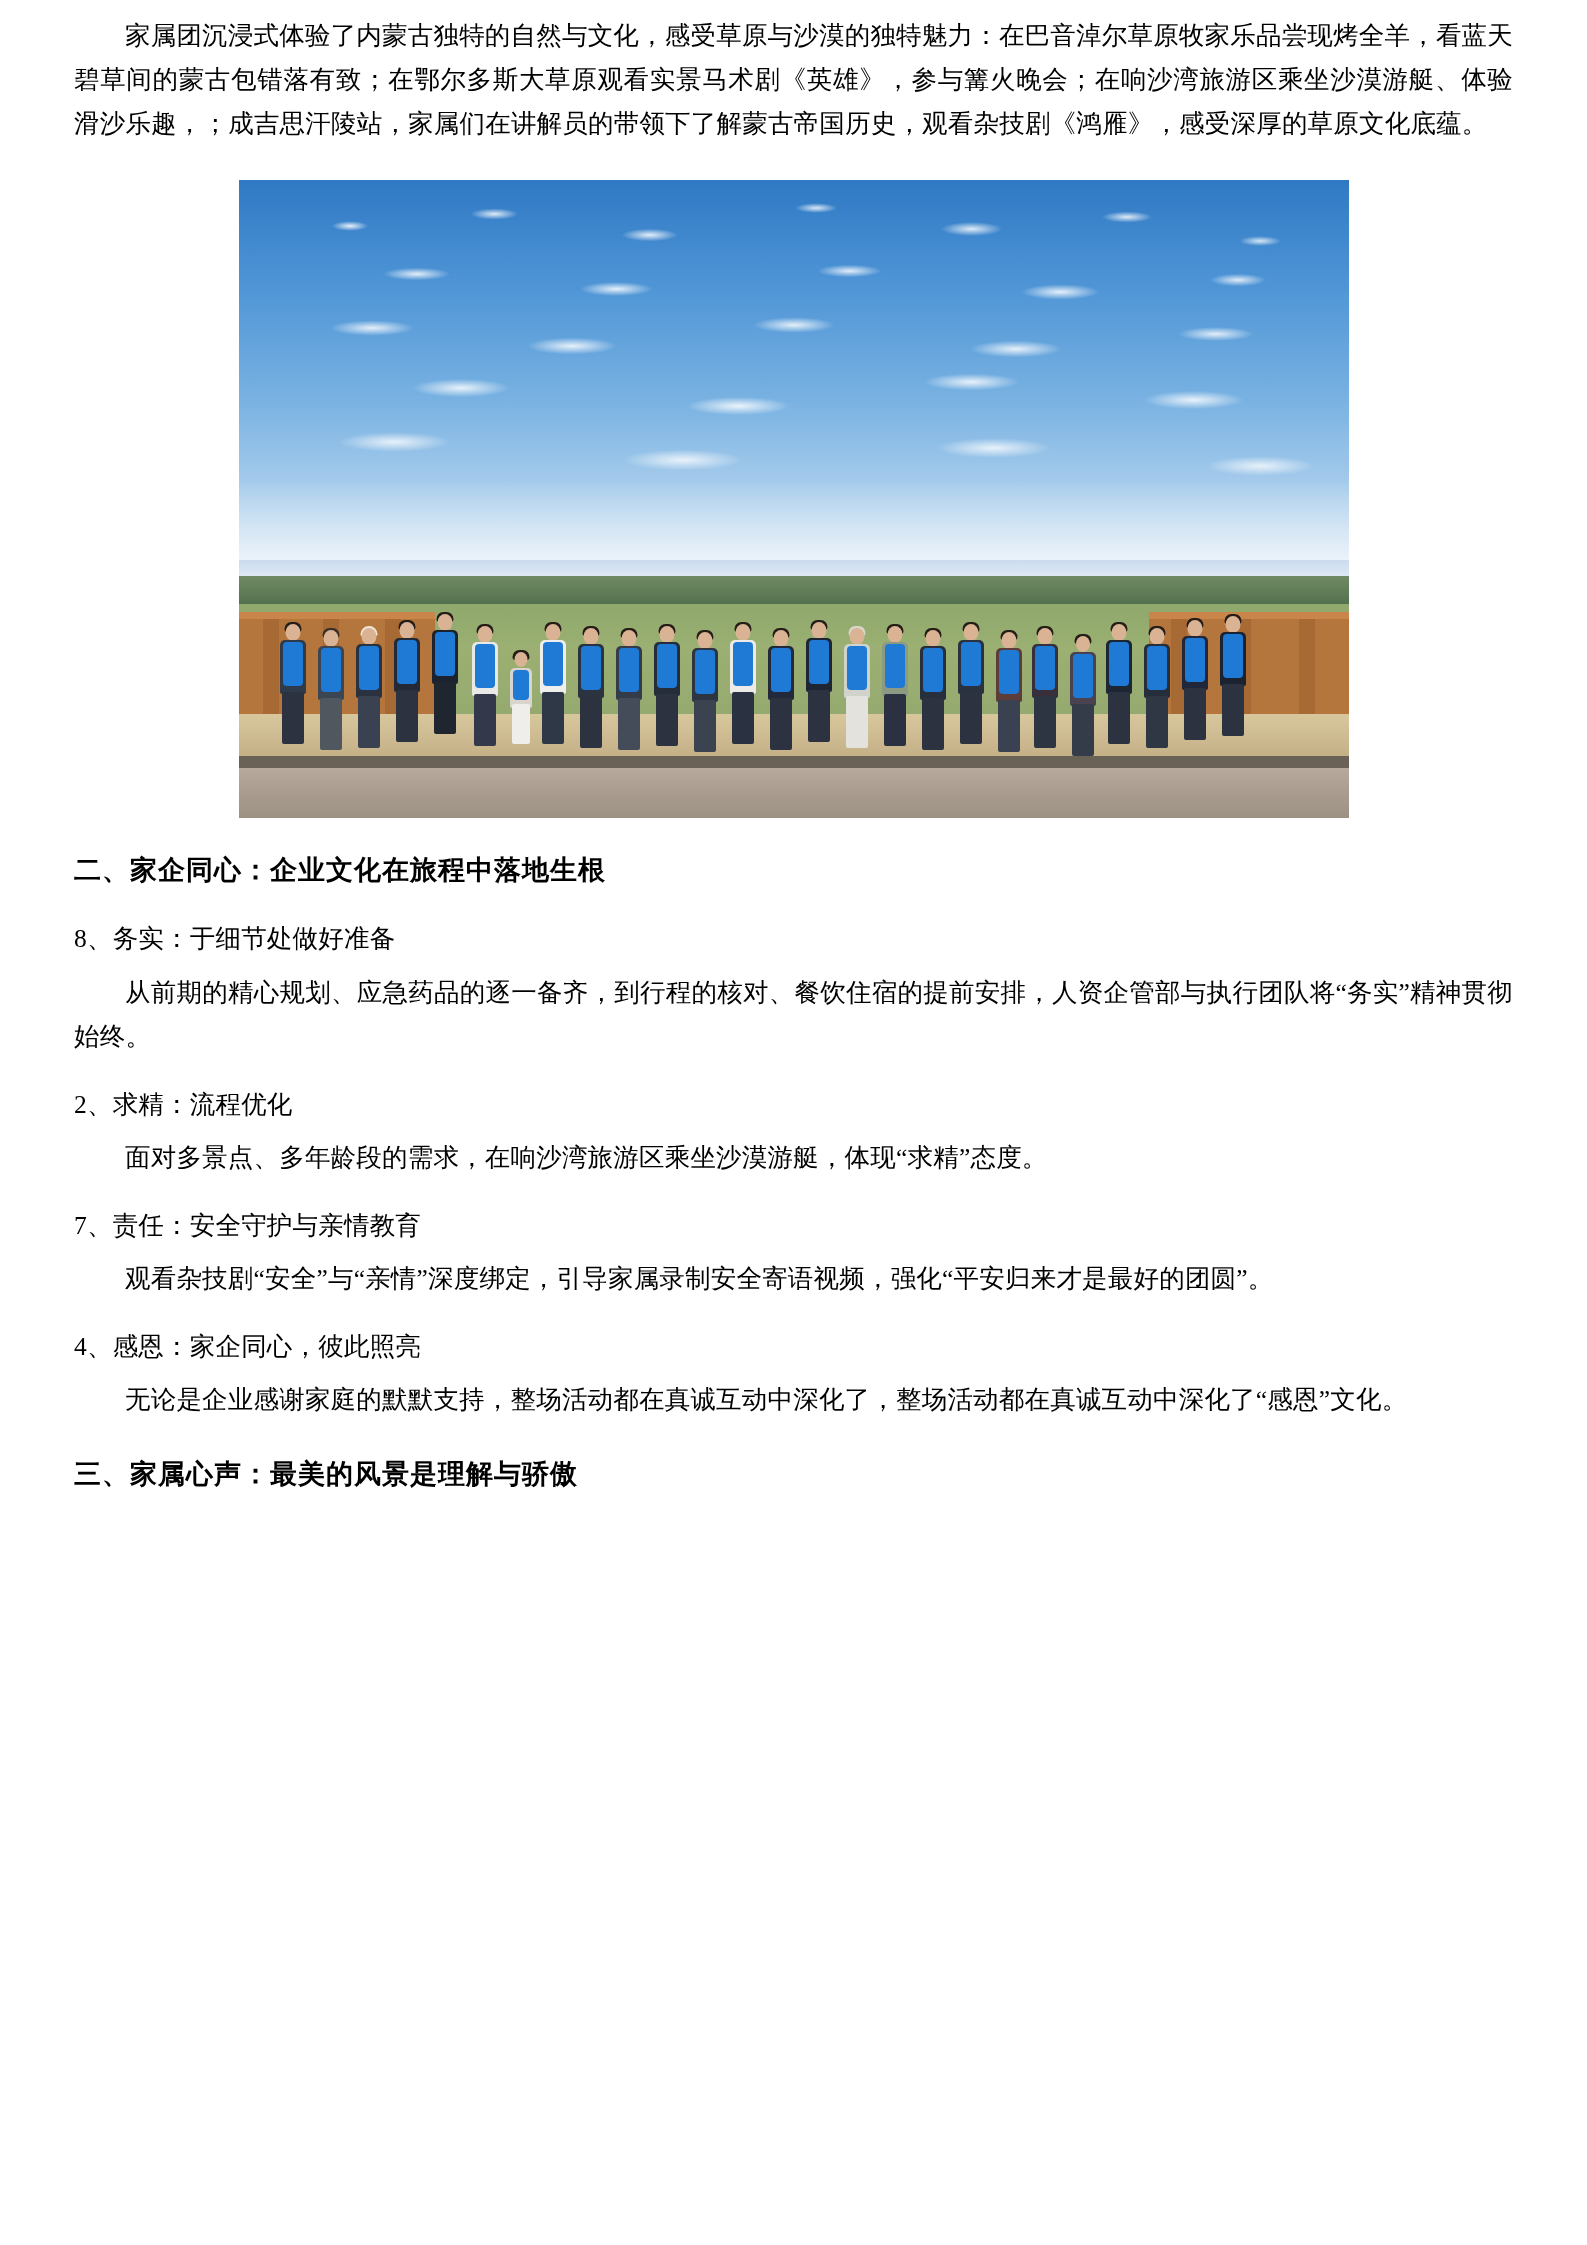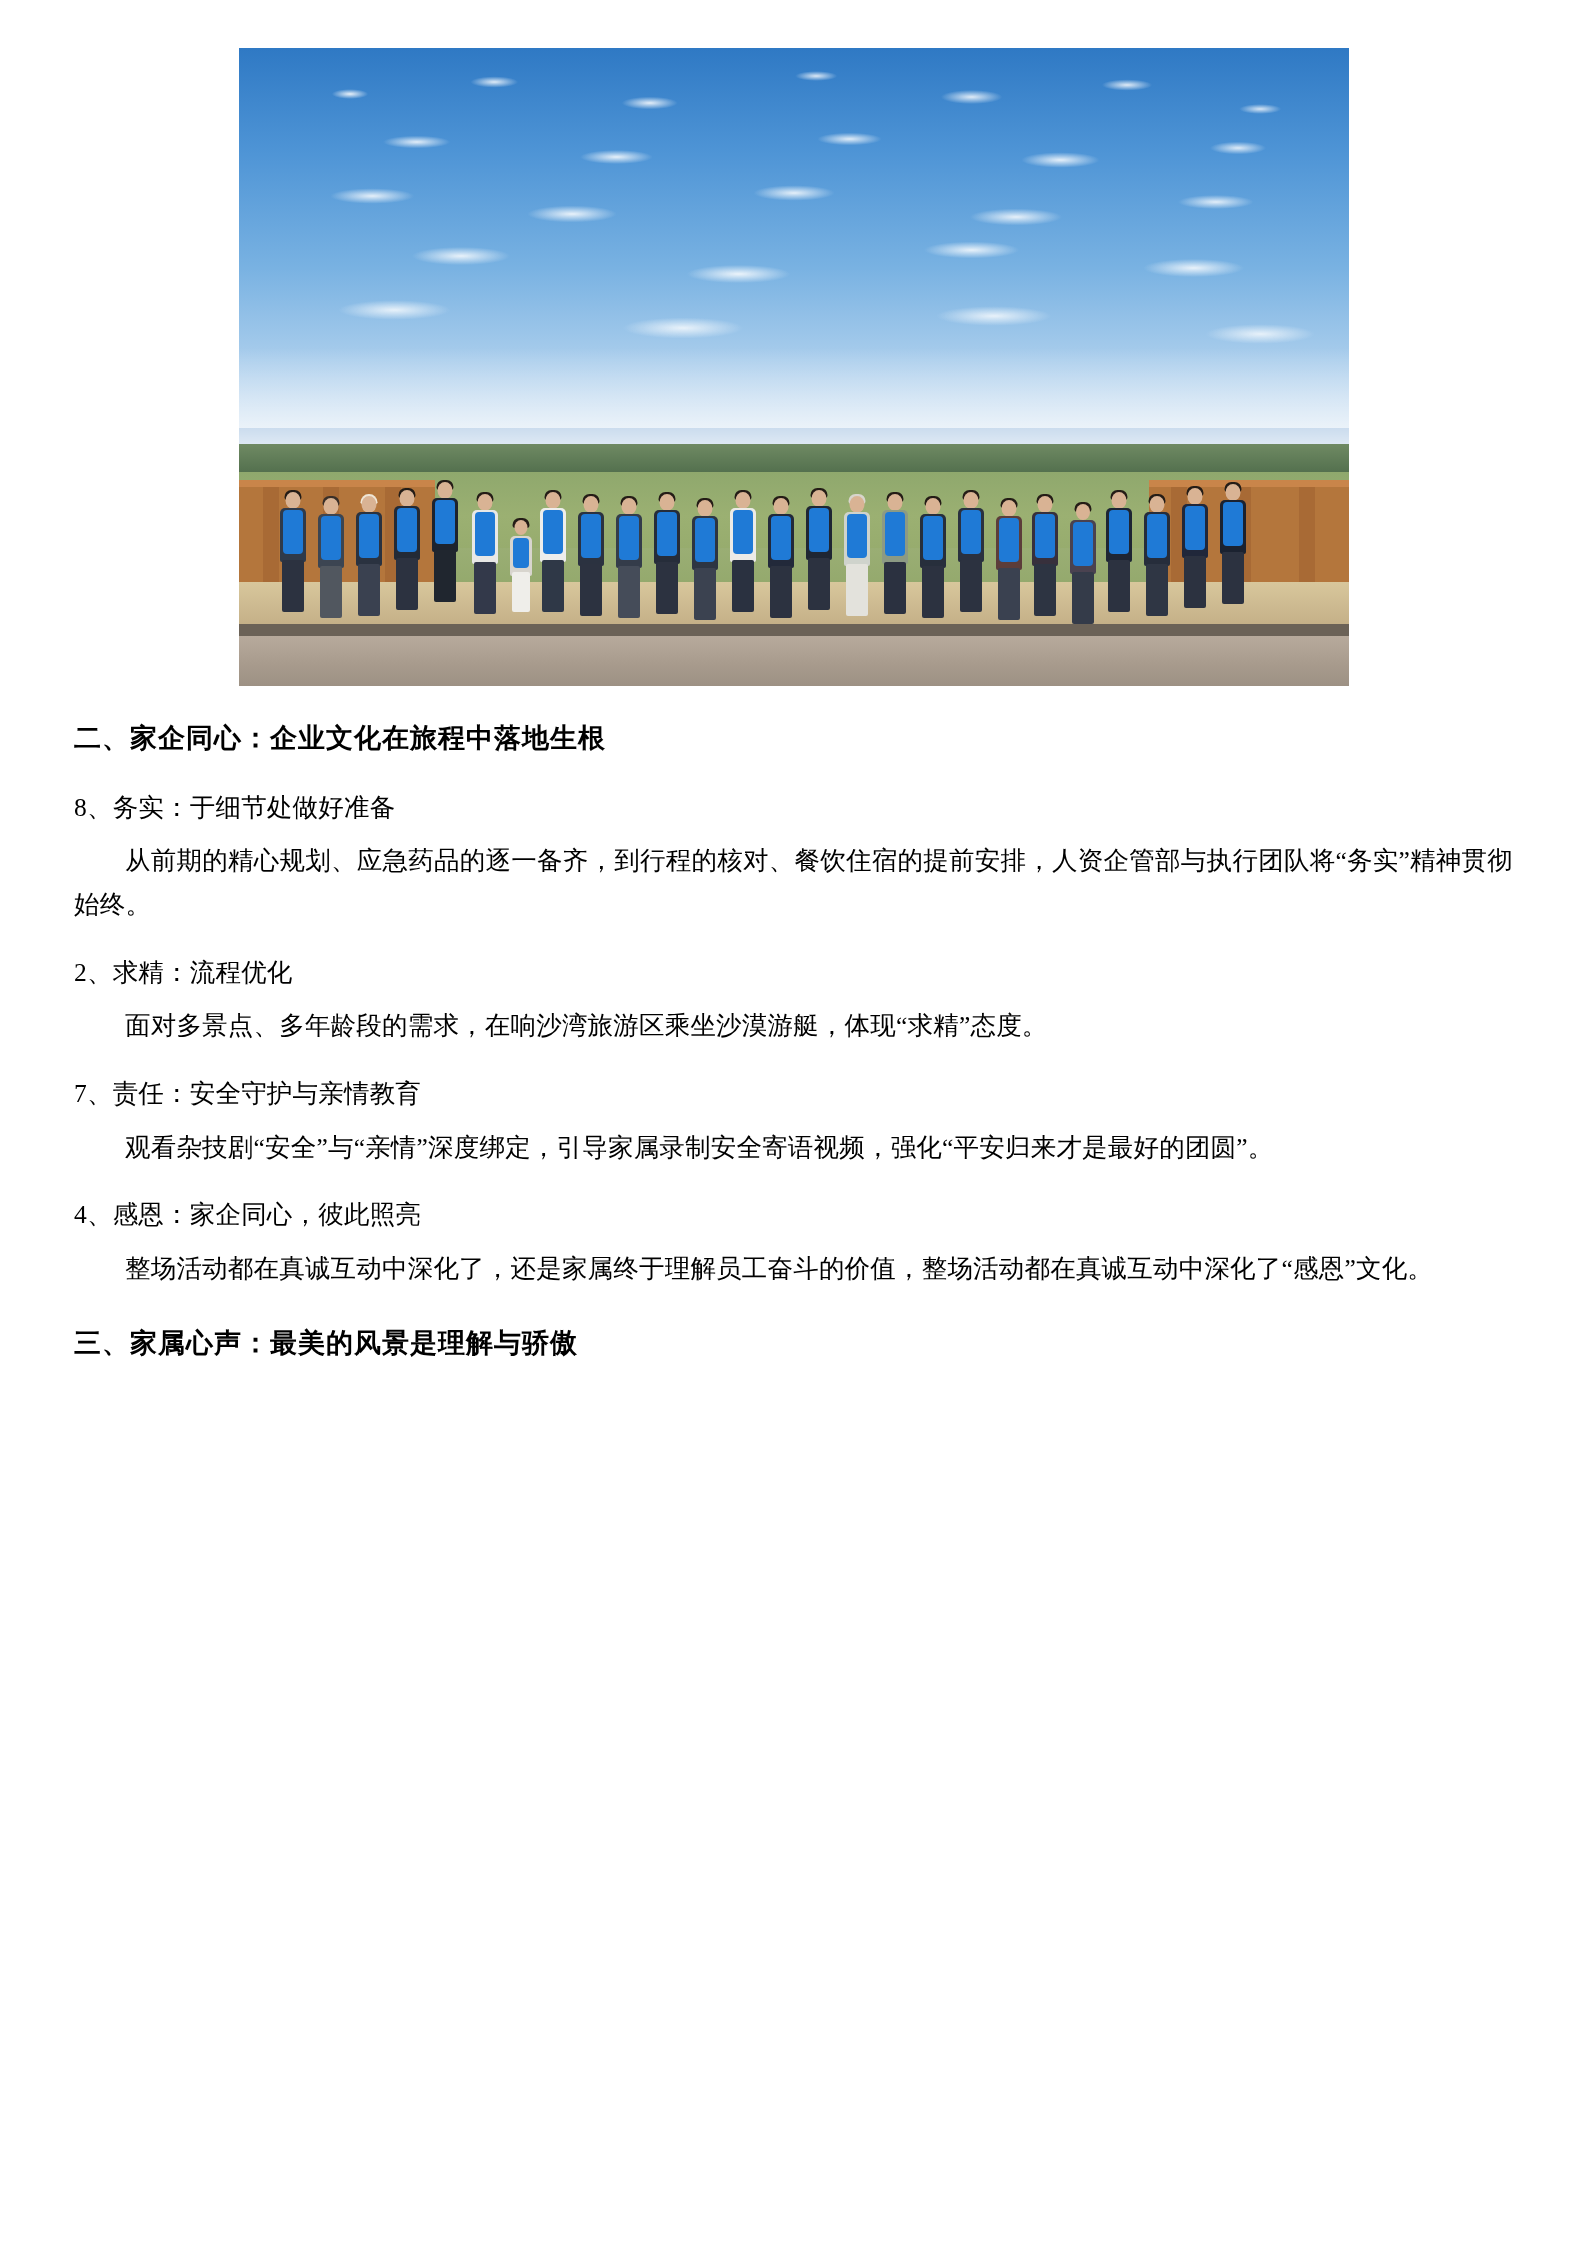--- a/index.html
+++ b/index.html
@@ -227,20 +227,21 @@
     height: 52px;
     background: #2c3240;
     border-radius: 2px;
   }
 </style>
 </head>
 <body>
 
 <div class="page">
 
+  <p class="para indent">家属团沉浸式体验了内蒙古独特的自然与文化，感受草原与沙漠的独特魅力：在巴音淖尔草原牧家乐品尝现烤全羊，看蓝天碧草间的蒙古包错落有致；在鄂尔多斯大草原观看实景马术剧《英雄》，参与篝火晚会；在响沙湾旅游区乘坐沙漠游艇、体验滑沙乐趣，；成吉思汗陵站，家属们在讲解员的带领下了解蒙古帝国历史，观看杂技剧《鸿雁》，感受深厚的草原文化底蕴。</p>
 
   <div class="figure">
     <div class="photo">
       <div class="sky"></div>
       <div class="cloudlayer"></div>
       <div class="haze"></div>
       <div class="treeline"></div>
       <div class="field"></div>
       <div class="field2"></div>
 
@@ -452,17 +453,17 @@
   <p class="sub-item">8、务实：于细节处做好准备</p>
   <p class="body-text">从前期的精心规划、应急药品的逐一备齐，到行程的核对、餐饮住宿的提前安排，人资企管部与执行团队将“务实”精神贯彻始终。</p>
 
   <p class="sub-item">2、求精：流程优化</p>
   <p class="body-text">面对多景点、多年龄段的需求，在响沙湾旅游区乘坐沙漠游艇，体现“求精”态度。</p>
 
   <p class="sub-item">7、责任：安全守护与亲情教育</p>
   <p class="body-text">观看杂技剧“安全”与“亲情”深度绑定，引导家属录制安全寄语视频，强化“平安归来才是最好的团圆”。</p>
 
   <p class="sub-item">4、感恩：家企同心，彼此照亮</p>
-  <p class="body-text">整场活动都在真诚互动中深化了，还是家属终于理解员工奋斗的价值，整场活动都在真诚互动中深化了“感恩”文化。</p>
+  <p class="body-text">无论是企业感谢家庭的默默支持，整场活动都在真诚互动中深化了，整场活动都在真诚互动中深化了“感恩”文化。</p>
 
   <h2 class="heading">三、家属心声：最美的风景是理解与骄傲</h2>
 
 </div>
 
 </body></html>

